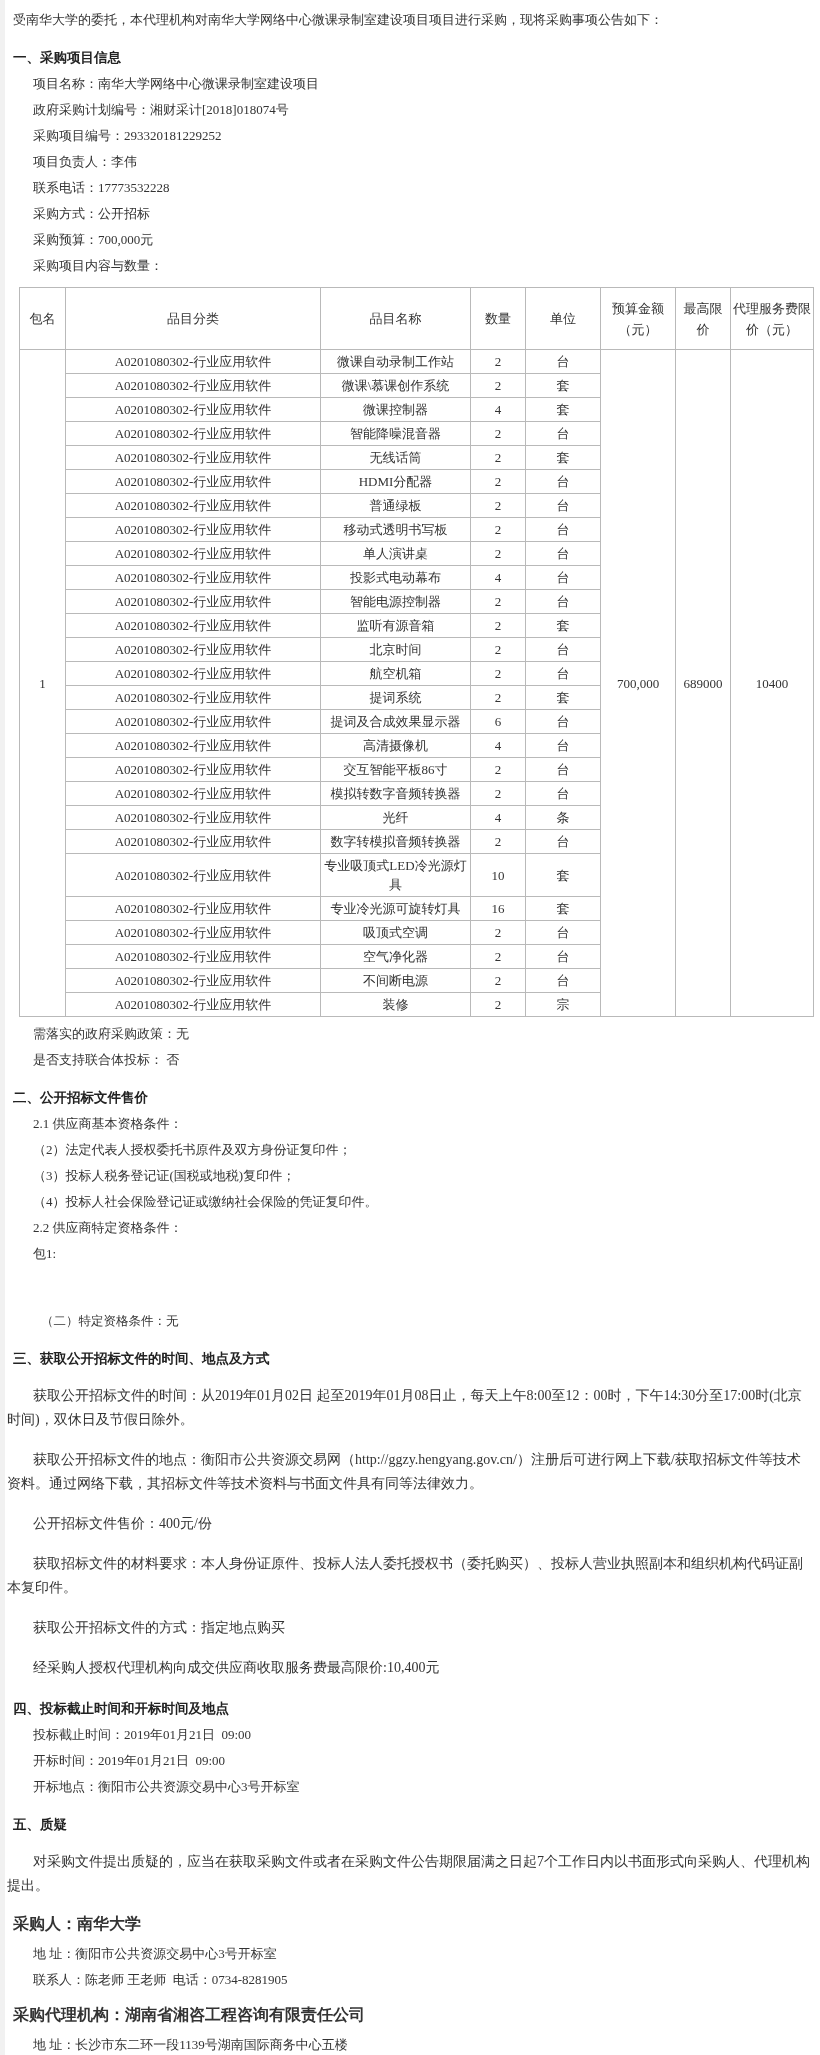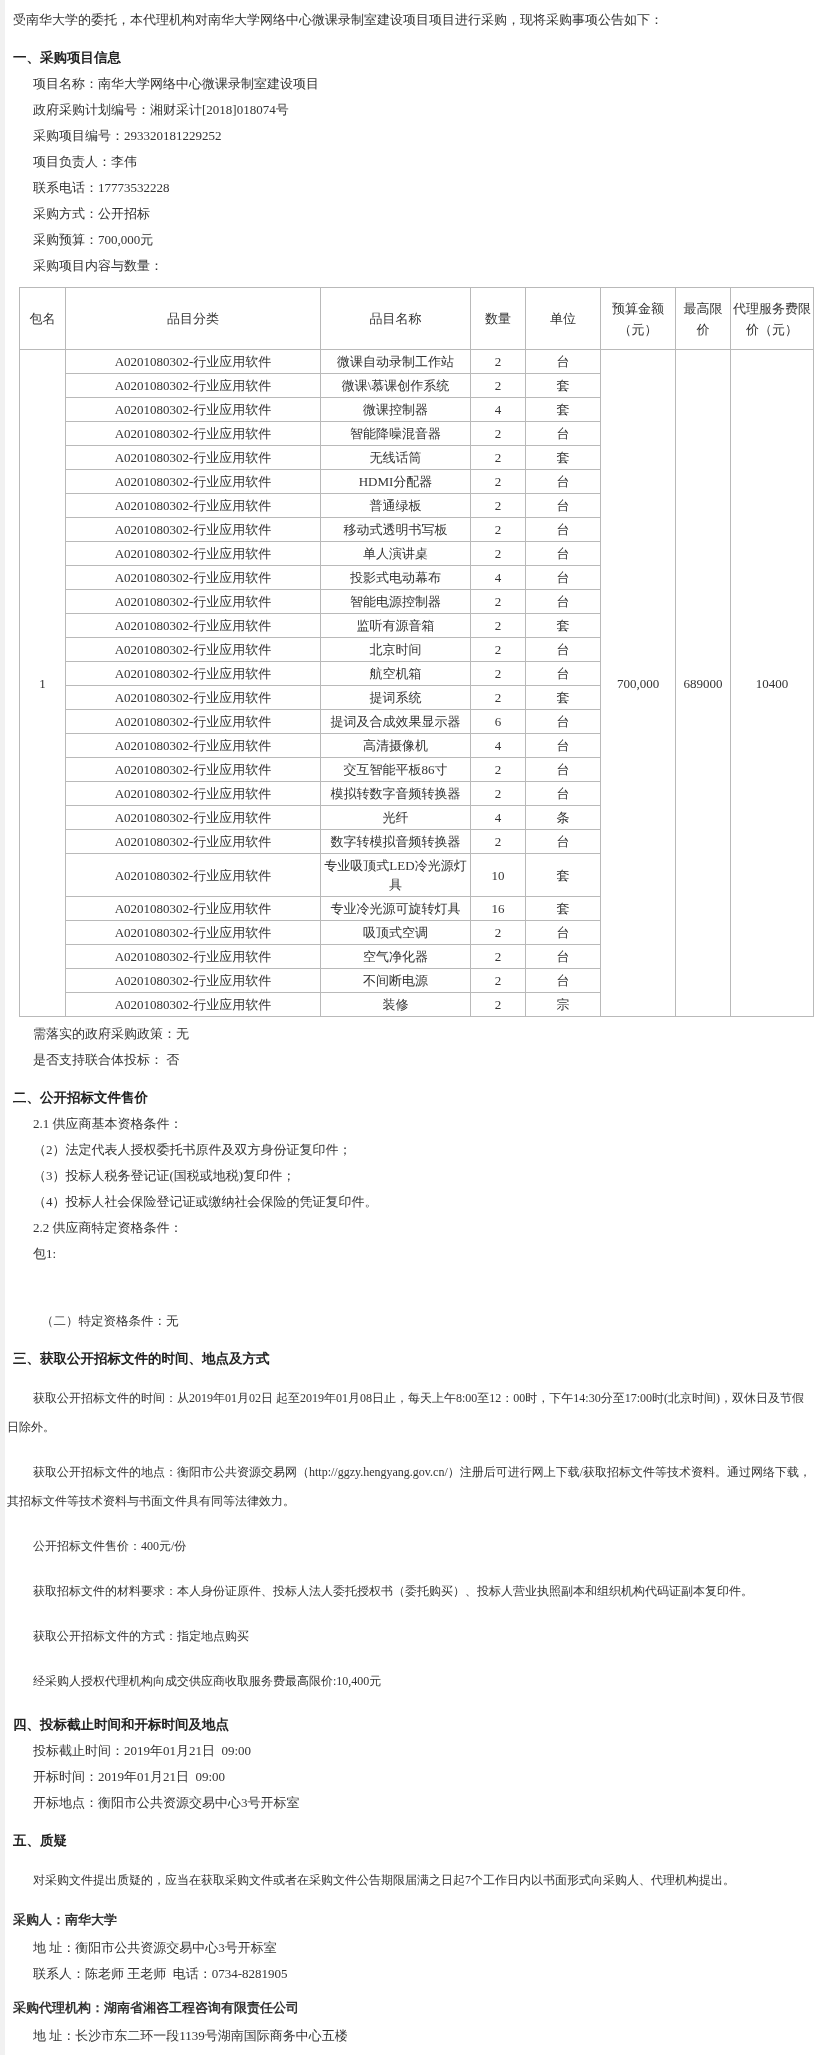--- a/index.html
+++ b/index.html
@@ -19,25 +19,25 @@
   .intro { font-size: 13px; margin: 2px 0 0 6px; line-height: 19px; }
   .sec-heading {
     font-size: 13.5px; font-weight: bold; color: #222222;
     margin: 19px 0 6px 6px; line-height: 19px;
   }
   .line {
     font-size: 13px; margin: 8px 0; text-indent: 26px;
     line-height: 18px; white-space: pre-wrap;
   }
   .para {
-    font-size: 12px; margin: 16px 0; text-indent: 26px;
-    line-height: 29px; white-space: pre-wrap;
+    font-size: 14px; margin: 16px 0; text-indent: 26px;
+    line-height: 24px; white-space: pre-wrap;
   }
   .sub-line { font-size: 12.5px; margin: 8px 0; text-indent: 34px; white-space: pre-wrap; }
-  .bold-line { font-size: 13px; font-weight: bold; margin: 16px 0 10px 6px; }
+  .bold-line { font-size: 16px; font-weight: bold; margin: 16px 0 10px 6px; }
   .spacer-lg { height: 34px; }
   table.items {
     border-collapse: collapse; table-layout: fixed;
     width: 794px; margin: 12px 0 8px 12px;
     font-size: 13px; color: #333333;
   }
   .items th, .items td {
     border: 1px solid #b9b9b9;
     text-align: center; vertical-align: middle;
     padding: 2px 2px; line-height: 19px;

